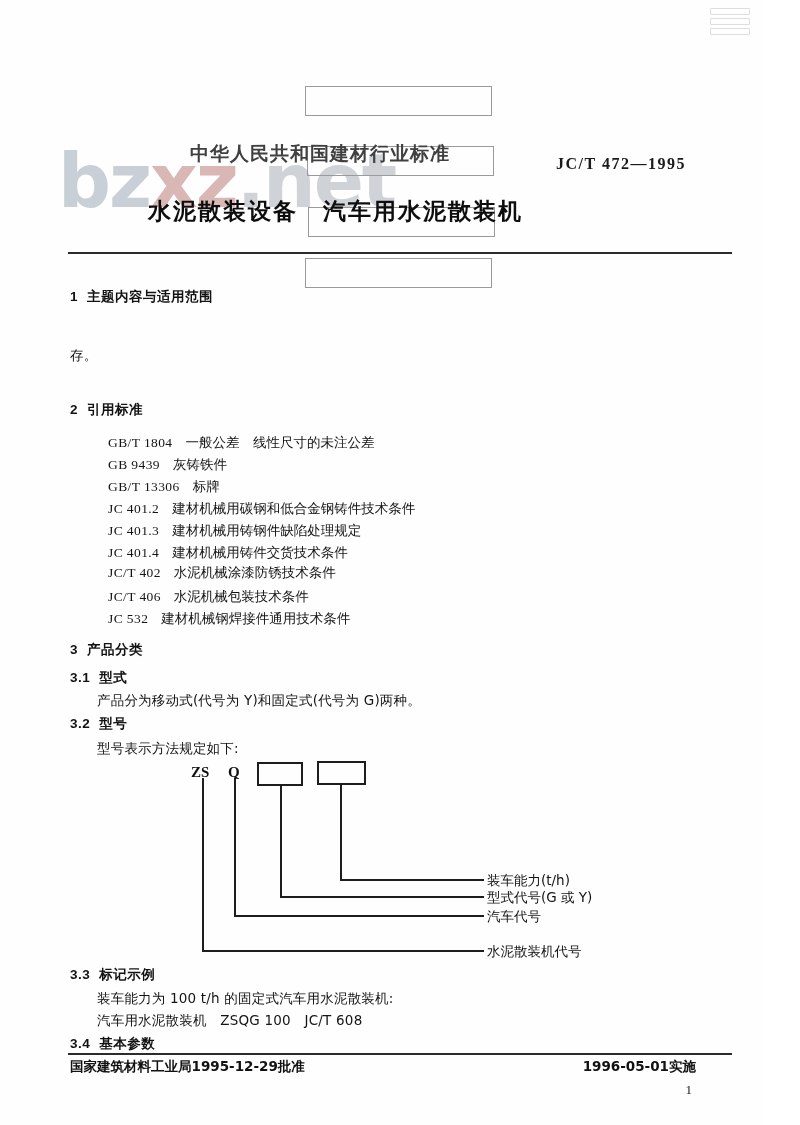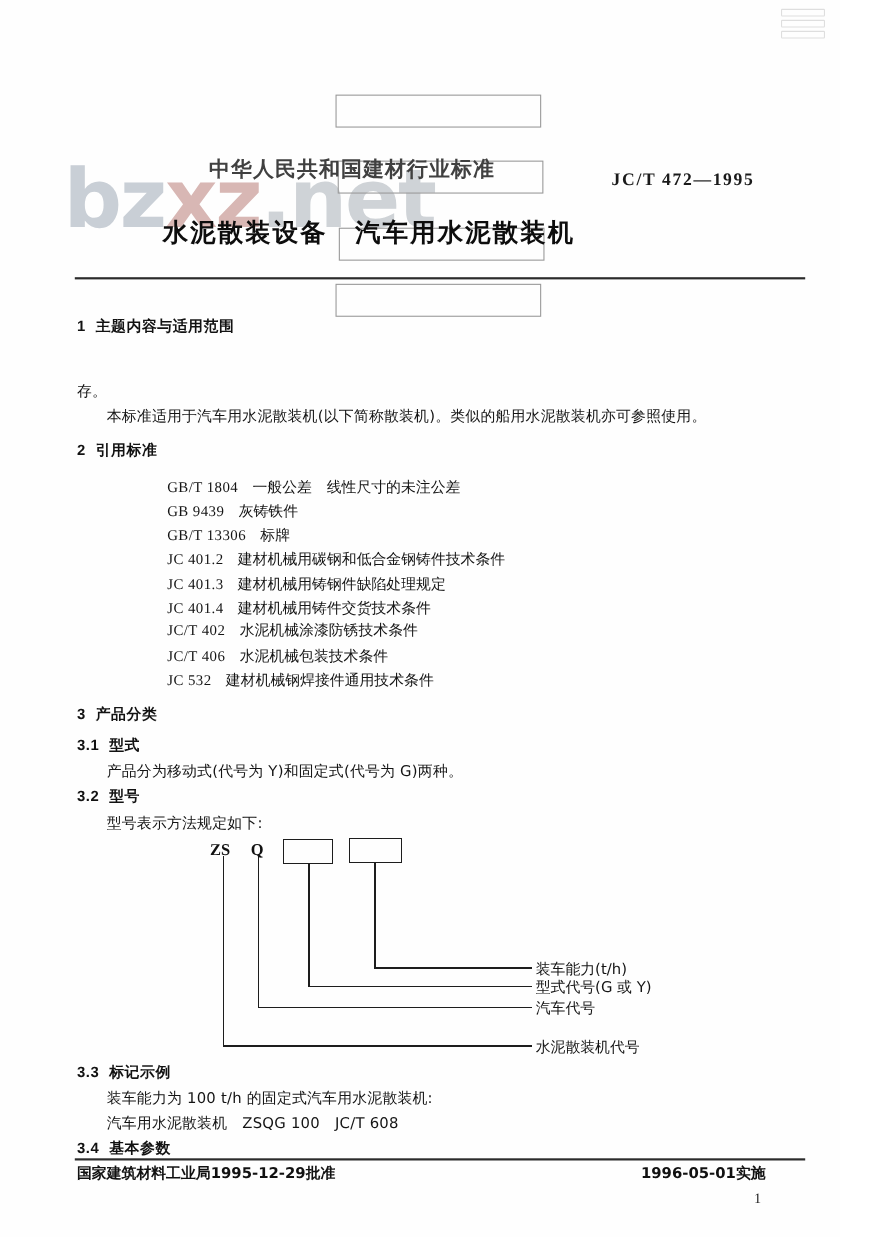--- a/index.html
+++ b/index.html
@@ -130,21 +130,20 @@
     letter-spacing: .2px;
     color: #141414;
     white-space: nowrap;
   }
   .ref {
     position: absolute;
     font-family: "DejaVu Sans", "Liberation Sans", sans-serif;
     font-size: 13.5px;
     color: #141414;
     white-space: nowrap;
-    margin-left: 44px;
   }
   .ref .code {
     font-family: "Liberation Serif", serif;
     letter-spacing: .4px;
   }
   .ref .gap { display: inline-block; width: 13px; }
 
   
   #diagram {
     position: absolute;
@@ -205,21 +204,20 @@
     <div class="hdr-cn">中华人民共和国建材行业标准</div>
     <div class="hdr-num">JC/T 472—1995</div>
     <div class="doc-title">水泥散装设备　汽车用水泥散装机</div>
 
     <div class="rule" id="rule-top"></div>
 
     <div class="sec-head" style="left:70px; top:288px;">
       <span class="sec-num">1</span><span>主题内容与适用范围</span>
     </div>
     <div class="para" style="left:70px; top:347px;">存。</div>
-    <div class="para" style="left:97px; top:370px;">本标准适用于汽车用水泥散装机(以下简称散装机)。类似的船用水泥散装机亦可参照使用。</div>
 
     <div class="sec-head" style="left:70px; top:401px;">
       <span class="sec-num">2</span><span>引用标准</span>
     </div>
 
     <div class="ref" style="left:108px; top:434px;">
       <span class="code">GB/T 1804</span><span class="gap"></span><span>一般公差　线性尺寸的未注公差</span>
     </div>
     <div class="ref" style="left:108px; top:456px;">
       <span class="code">GB 9439</span><span class="gap"></span><span>灰铸铁件</span>

